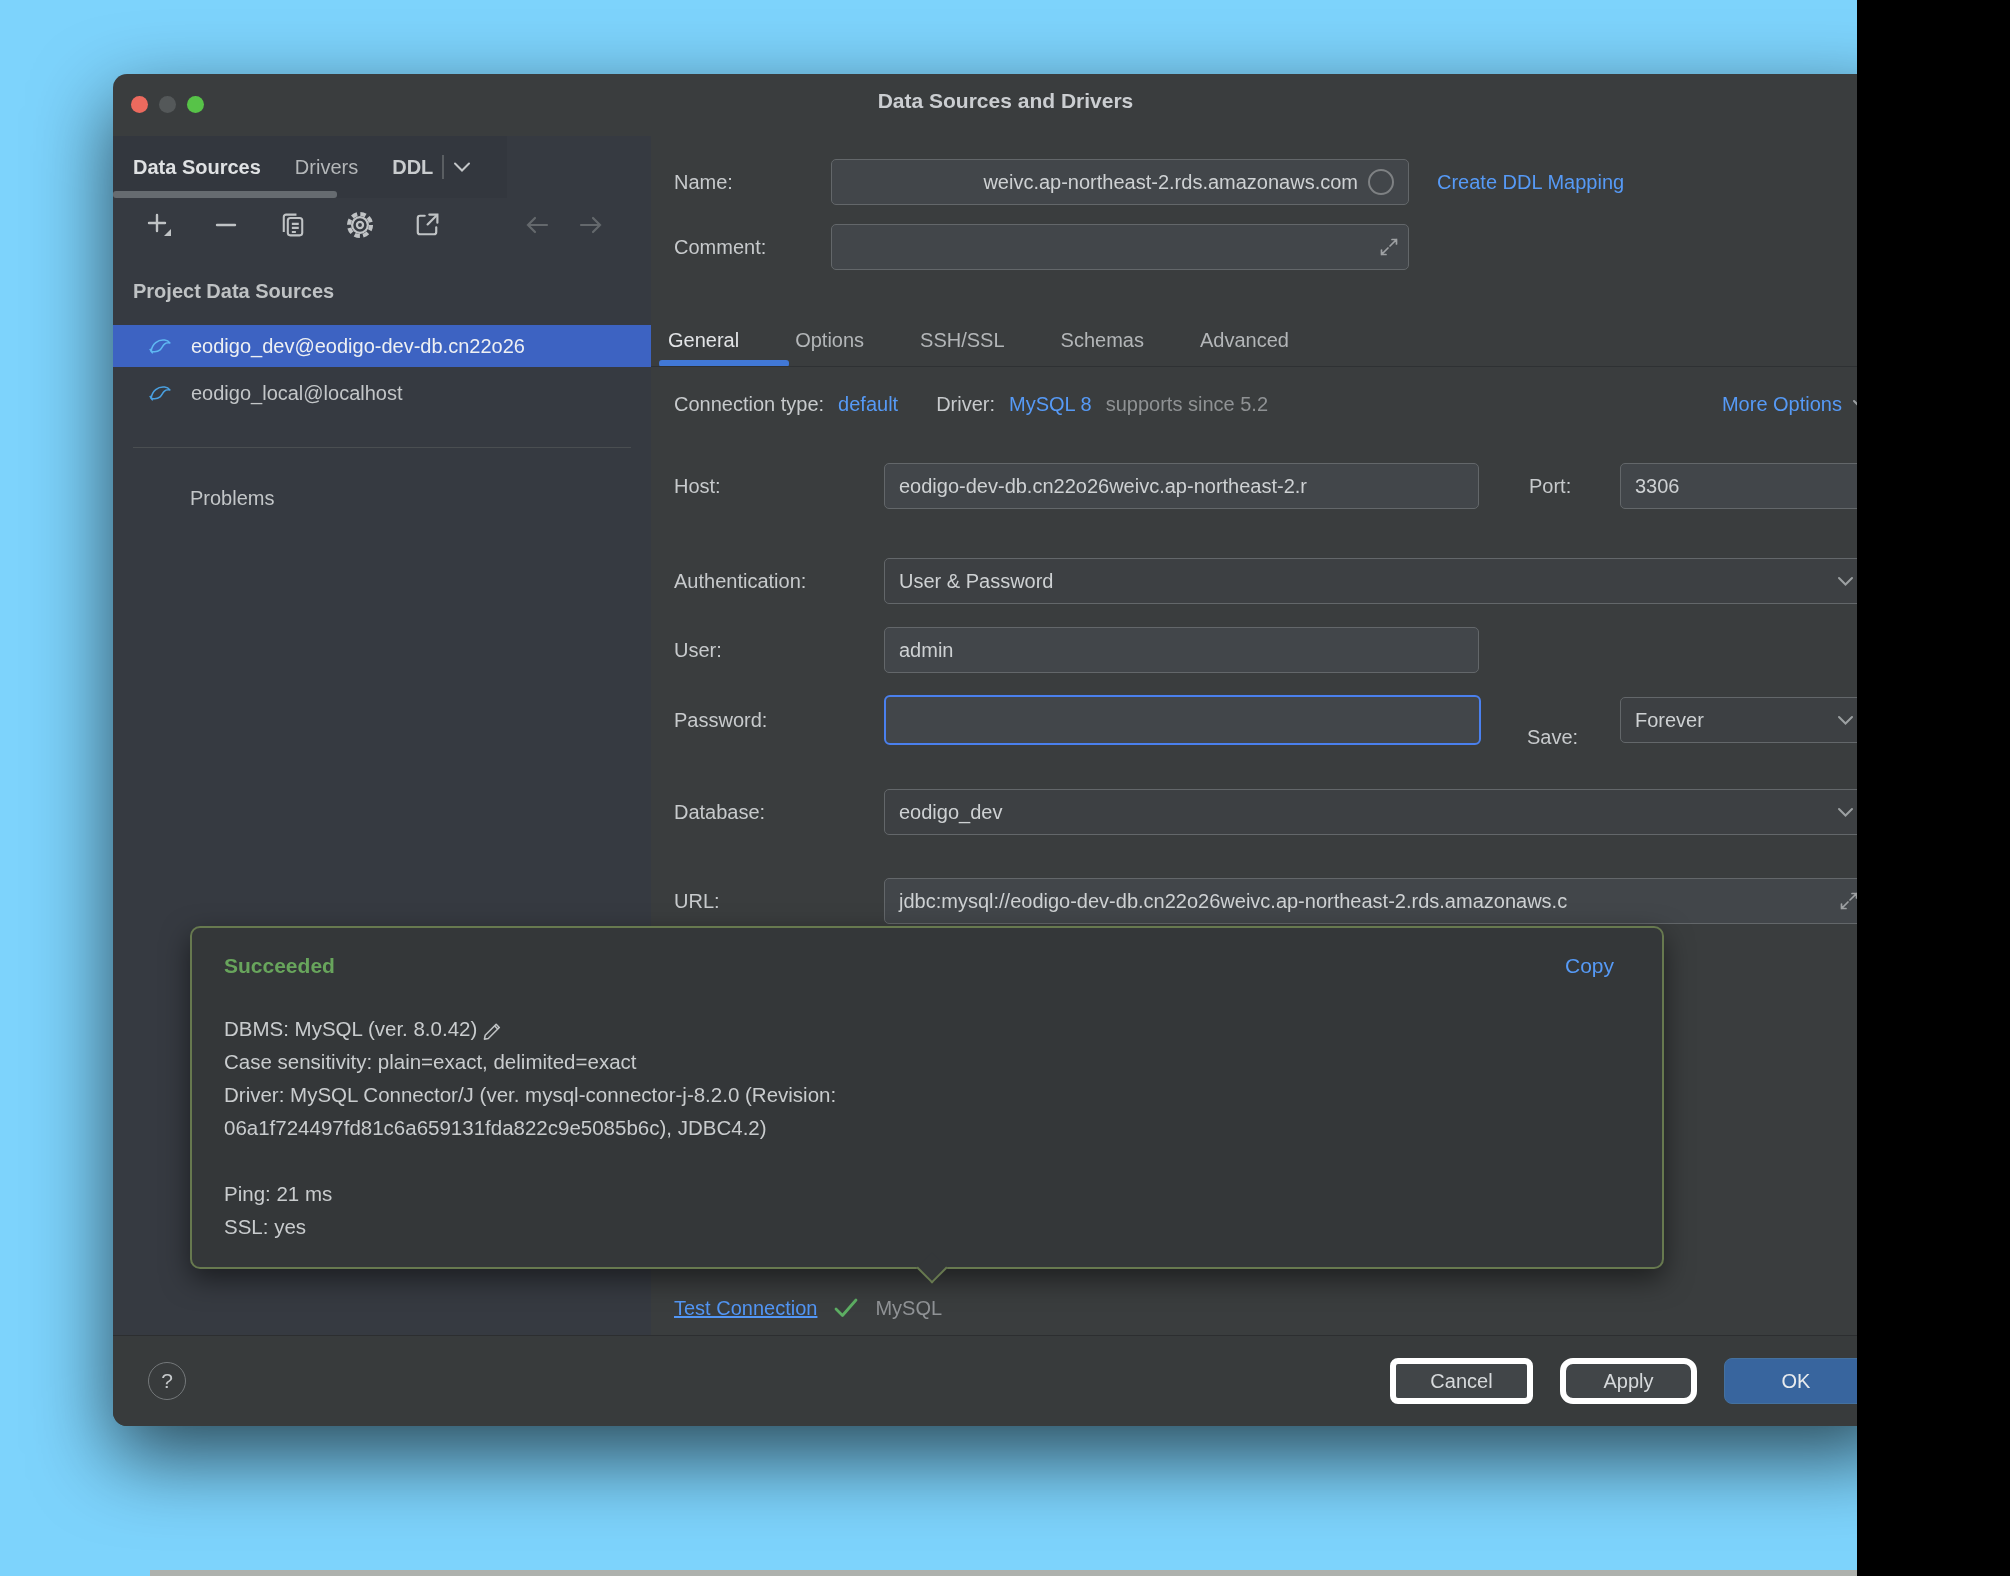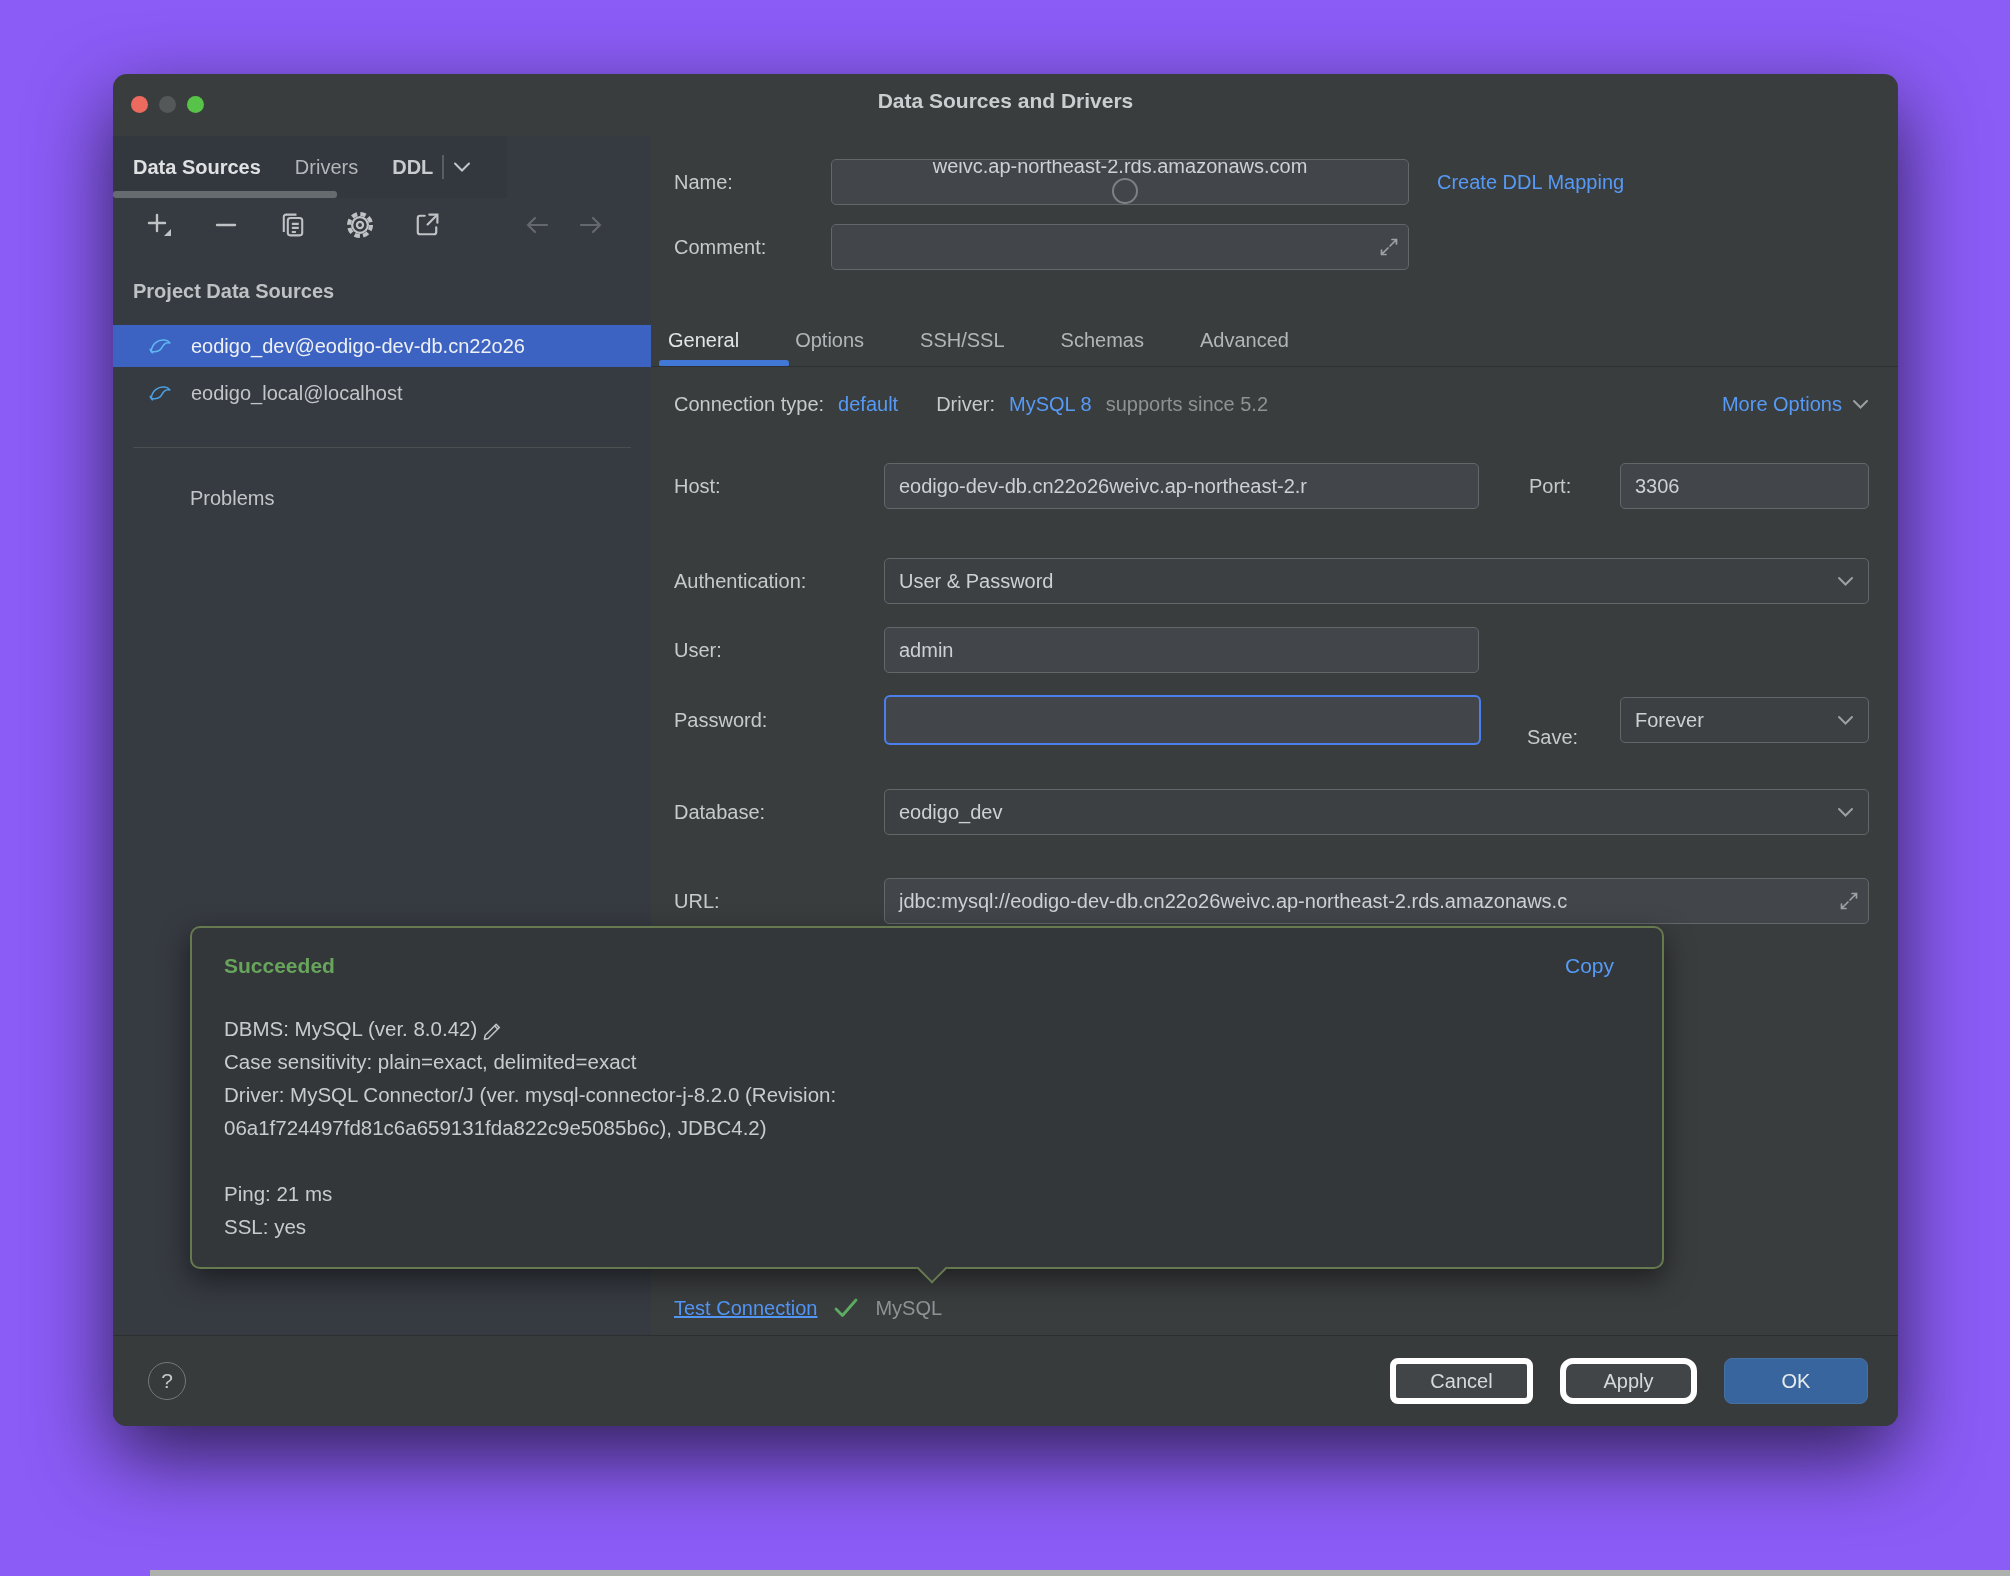--- a/index.html
+++ b/index.html
@@ -1,18 +1,18 @@
 <!DOCTYPE html>
 <html><head>
 <meta charset="utf-8">
 <style>
   * { margin:0; padding:0; box-sizing:border-box; }
   html,body { background:#000; }
   body { font-family:"Liberation Sans","DejaVu Sans",sans-serif; }
-  .page { position:relative; width:2010px; height:1576px; background:#8b5cf6; overflow:hidden; }
+  .page { position:relative; width:1857px; height:1576px; background:#7dd3fc; overflow:hidden; }
 
   .dialog { position:absolute; left:113px; top:74px; width:1785px; height:1352px;
             background:#3a3d3e; border-radius:14px; box-shadow:0 30px 80px rgba(0,0,0,.65);
             overflow:hidden; }
 
   
   .titlebar { position:absolute; left:0; top:0; width:100%; height:62px; }
   .lights { position:absolute; left:18px; top:22px; display:flex; gap:11px; }
   .light { width:17px; height:17px; border-radius:50%; }
   .light.red { background:#ec6a5e; }
@@ -54,21 +54,21 @@
   .field { position:absolute; background:#42464a; border:1px solid #63676a; border-radius:5px;
            display:flex; align-items:center; padding:0 14px; font-size:20px; color:#ced1d3;
            white-space:nowrap; overflow:hidden; }
   .combo { position:absolute; background:#3d4043; border:1px solid #63676a; border-radius:5px;
            display:flex; align-items:center; padding:0 14px; font-size:20px; color:#ced1d3; }
   .combo .chev { position:absolute; right:14px; }
   .link { color:#569af6; font-size:20px; }
 
   .row-name   { top:23px;  height:46px; }
   .row-comment{ top:88px;  height:46px; }
-  .name-field { left:180px; width:578px; top:0; height:46px; justify-content:flex-end;flex-direction:column; }
+  .name-field { left:180px; width:578px; top:0; height:46px; justify-content:flex-end; }
   .name-ring { width:26px; height:26px; border:2px solid #7e8183; border-radius:50%; margin-left:10px; flex:none; }
   .create-ddl { position:absolute; left:786px; top:0; height:46px; display:flex; align-items:center; }
   .comment-field { left:180px; width:578px; top:0; height:46px; }
   .expand-ic { position:absolute; right:8px; top:50%; transform:translateY(-50%); }
 
   .tabs-row { top:178px; height:53px; display:flex; align-items:center; padding-left:17px; gap:56px; }
   .mtab { font-size:20px; color:#b3b6b8; }
   .mtab.active { color:#e2e4e6; }
   .tab-underline { position:absolute; left:8px; top:224px; width:130px; height:7px; background:#4178d6; border-radius:3px; }
   .tabs-divider { position:absolute; left:0; right:0; top:230px; height:1px; background:#2e3133; }

